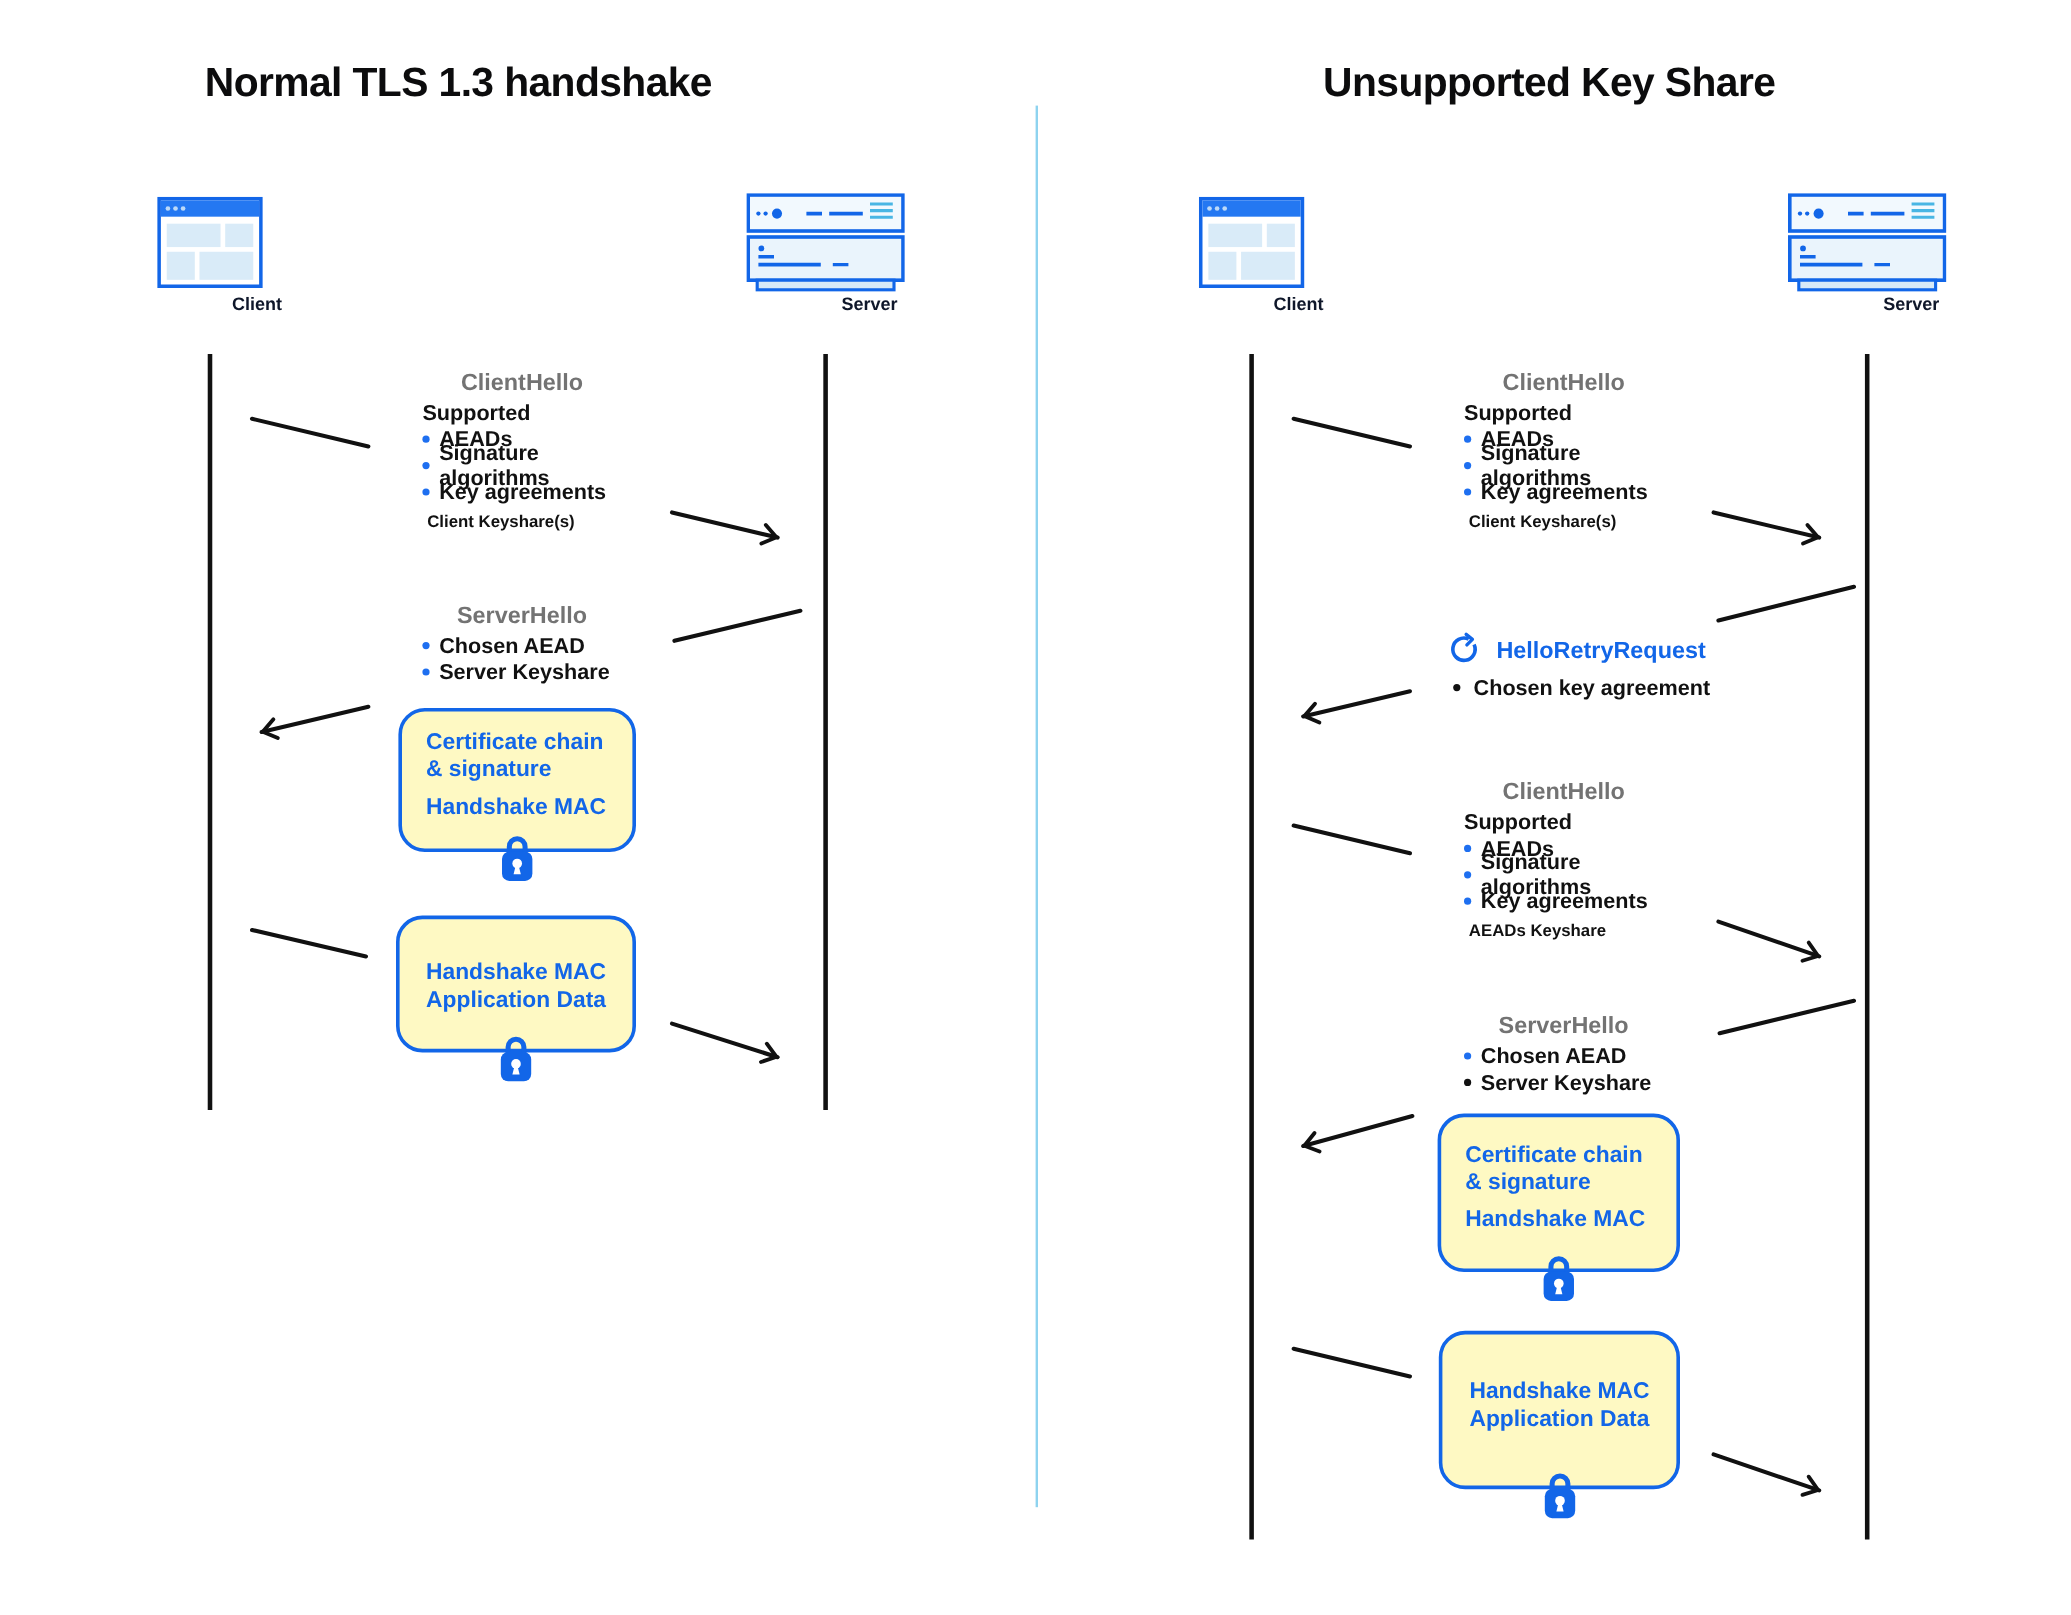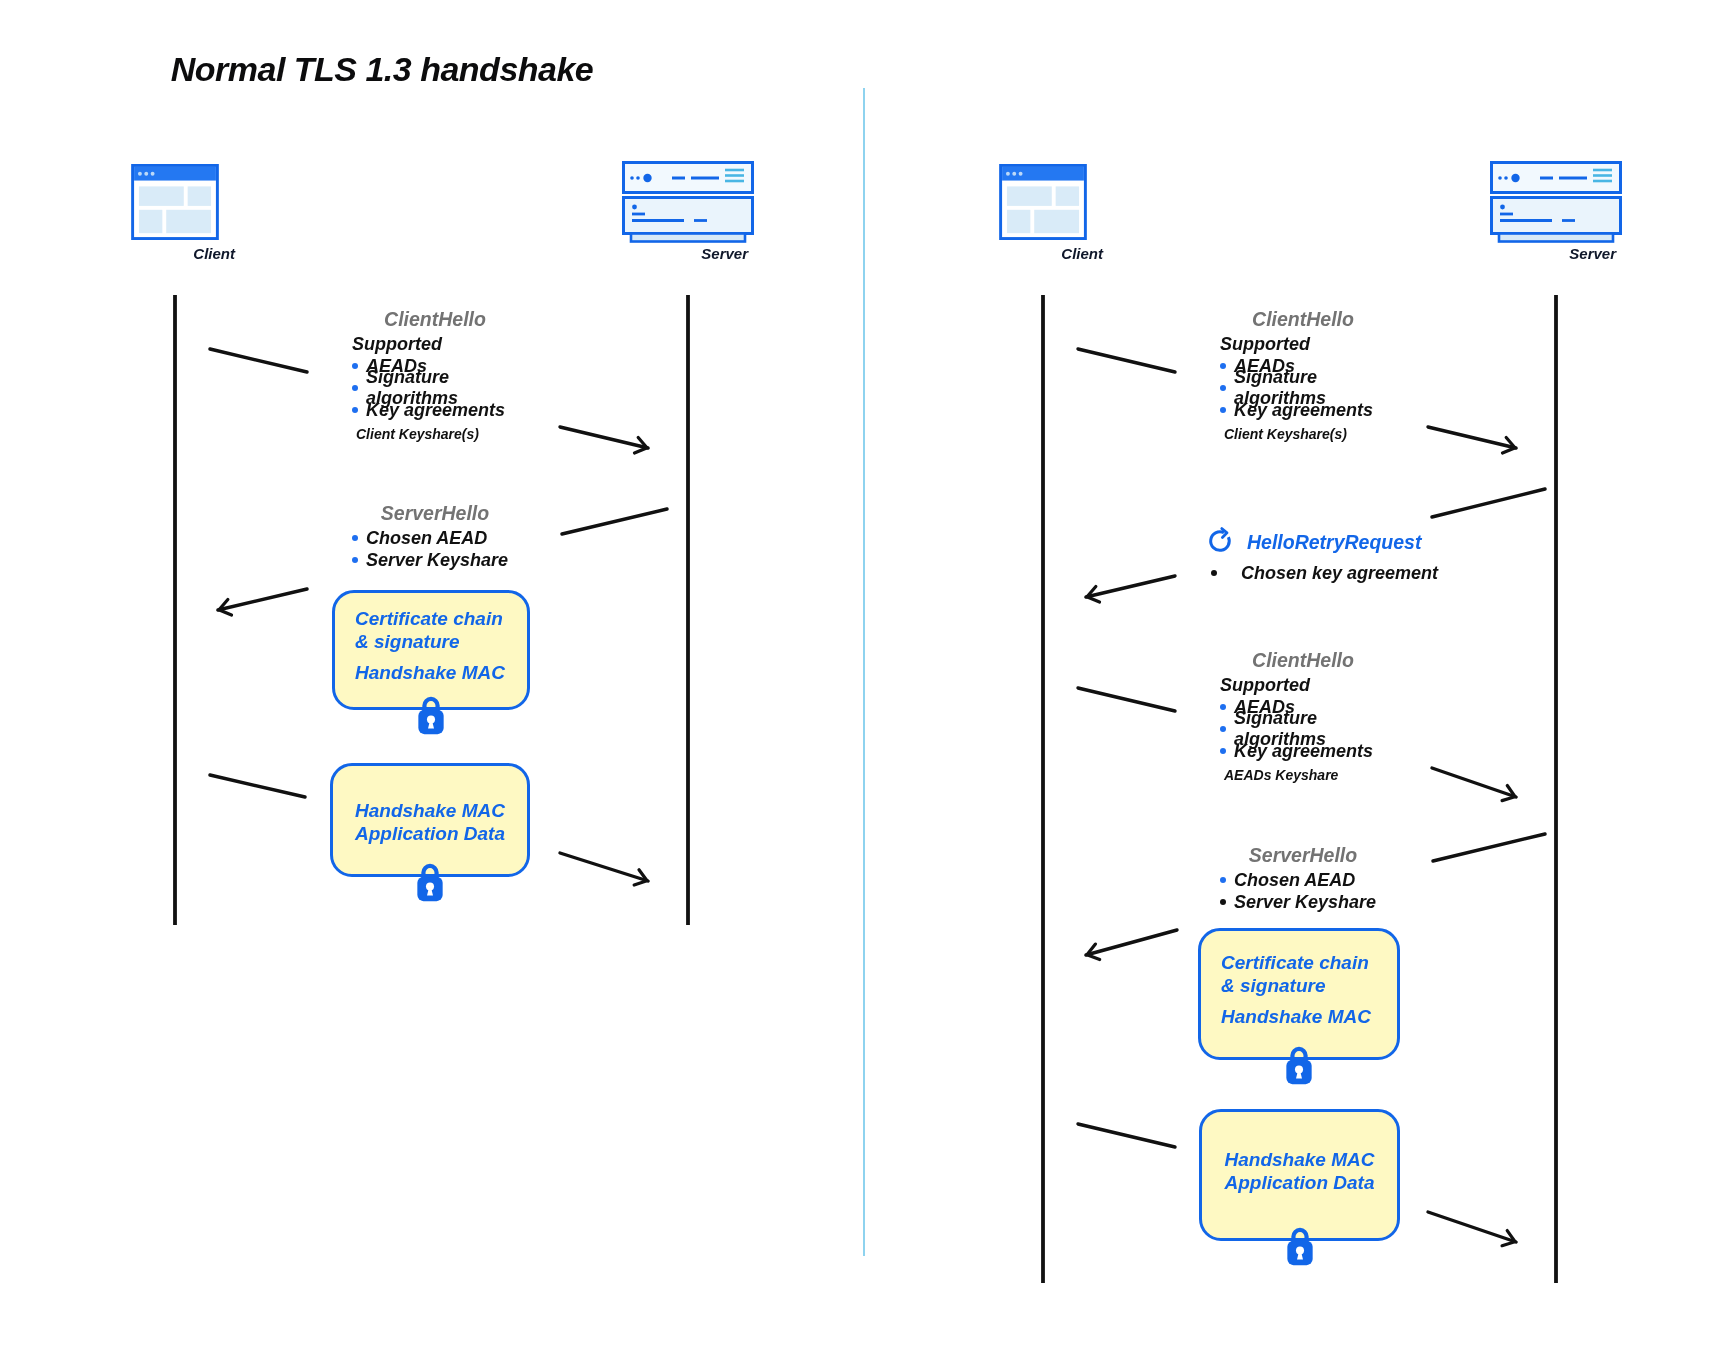--- a/index.html
+++ b/index.html
@@ -1,36 +1,36 @@
 <!DOCTYPE html>
 <html><head>
 <meta charset="utf-8">
 <style>
   html,body{margin:0;padding:0;background:#fff;}
   body{font-family:"Liberation Sans", sans-serif;}
-  .canvas{position:relative;width:1726px;height:1346px;background:#fff;overflow:hidden;font-style:italic;}
+  .canvas{position:relative;width:1726px;height:1346px;background:#fff;overflow:hidden;}
   .abs{position:absolute;}
   .title{position:absolute;width:600px;text-align:center;font-size:34px;font-weight:bold;color:#0c0c0d;letter-spacing:-0.5px;}
   .actor-label{position:absolute;width:120px;text-align:right;font-size:15px;font-weight:bold;color:#0f172a;}
   .overlay{position:absolute;left:0;top:0;}
   .divider{position:absolute;width:2px;background:#8ed3ef;}
   .msg{position:absolute;width:210px;font-weight:bold;color:#111;}
   .msg-head{text-align:center;color:#737373;font-size:19.5px;line-height:23px;margin-bottom:2px;}
   .msg-intro{padding-left:22px;font-size:18px;line-height:22px;}
   .bullet{display:flex;align-items:center;gap:8px;margin-left:22px;height:22px;font-size:18px;}
   .dot{width:6px;height:6px;border-radius:50%;flex:none;}
   .dot.blue{background:#1e6ff0;}
   .dot.black{background:#111;}
   .msg-foot{padding-left:26px;margin-top:2px;font-size:14px;line-height:22px;}
   .databox{position:absolute;background:#fef9c3;border:3.5px solid #1266e8;border-radius:22px;box-sizing:border-box;color:#1266e8;font-weight:bold;font-size:19px;line-height:23px;}
   .databox .bl{padding-left:20px;}
   .databox.centered{text-align:center;}
   .gap8{height:8px;}
   .hrr-head{position:absolute;color:#1266e8;font-size:19.5px;font-weight:bold;line-height:23px;}
-  .hrr-bullet{position:absolute;display:flex;align-items:center;gap:24px;font-size:18px;font-weight:bold;color:#111;height:22px;}
+  .hrr-bullet{position:absolute;display:flex;align-items:center;gap:11px;font-size:18px;font-weight:bold;color:#111;height:22px;}
 </style>
 </head>
 <body>
 
 <div class="canvas">
 
   <svg class="overlay" width="1726" height="1346" viewBox="0 0 1726 1346">
     <defs>
       <marker id="arrow" markerUnits="userSpaceOnUse" markerWidth="34" markerHeight="34" refX="1" refY="0" orient="auto" viewBox="-17 -17 34 34">
         <path d="M-11,-8 L0,0 L-11,8" fill="none" stroke="#111" stroke-width="3.2" stroke-linecap="round"></path>
@@ -58,20 +58,21 @@
     <line x1="1432" y1="768" x2="1516" y2="797" stroke="#111" stroke-width="3.4" stroke-linecap="round" marker-end="url(#arrow)"></line>
     <line x1="1545" y1="834" x2="1433" y2="861" stroke="#111" stroke-width="3.4" stroke-linecap="round"></line>
     <line x1="1177" y1="930" x2="1086" y2="955" stroke="#111" stroke-width="3.4" stroke-linecap="round" marker-end="url(#arrow)"></line>
     <line x1="1078" y1="1124" x2="1175" y2="1147" stroke="#111" stroke-width="3.4" stroke-linecap="round"></line>
     <line x1="1428" y1="1212" x2="1516" y2="1242" stroke="#111" stroke-width="3.4" stroke-linecap="round" marker-end="url(#arrow)"></line>
   </svg>
 
   <div class="divider" style="left:863px;top:88px;height:1168px;"></div>
 
   <div class="title" style="left:82px;top:50px;">Normal TLS 1.3 handshake</div>
+  <div class="title" style="left:991px;top:50px;">Unsupported Key Share</div>
 
   <svg class="abs" style="left:130px;top:164px;" width="90" height="76" viewBox="0 0 90 78">
     <rect x="1.5" y="1.5" width="87" height="75" fill="#ffffff" stroke="#1266e8" stroke-width="3"></rect>
     <rect x="3" y="3" width="84" height="14" fill="#2478f2"></rect>
     <circle cx="9" cy="10" r="2" fill="#bcd9f8"></circle>
       <circle cx="15.5" cy="10" r="2" fill="#bcd9f8"></circle>
       <circle cx="22" cy="10" r="2" fill="#bcd9f8"></circle>
     <rect x="8" y="23" width="46" height="20" fill="#d9ebf8"></rect>
     <rect x="58" y="23" width="24" height="20" fill="#d9ebf8"></rect>
     <rect x="8" y="47" width="24" height="24" fill="#d9ebf8"></rect>

